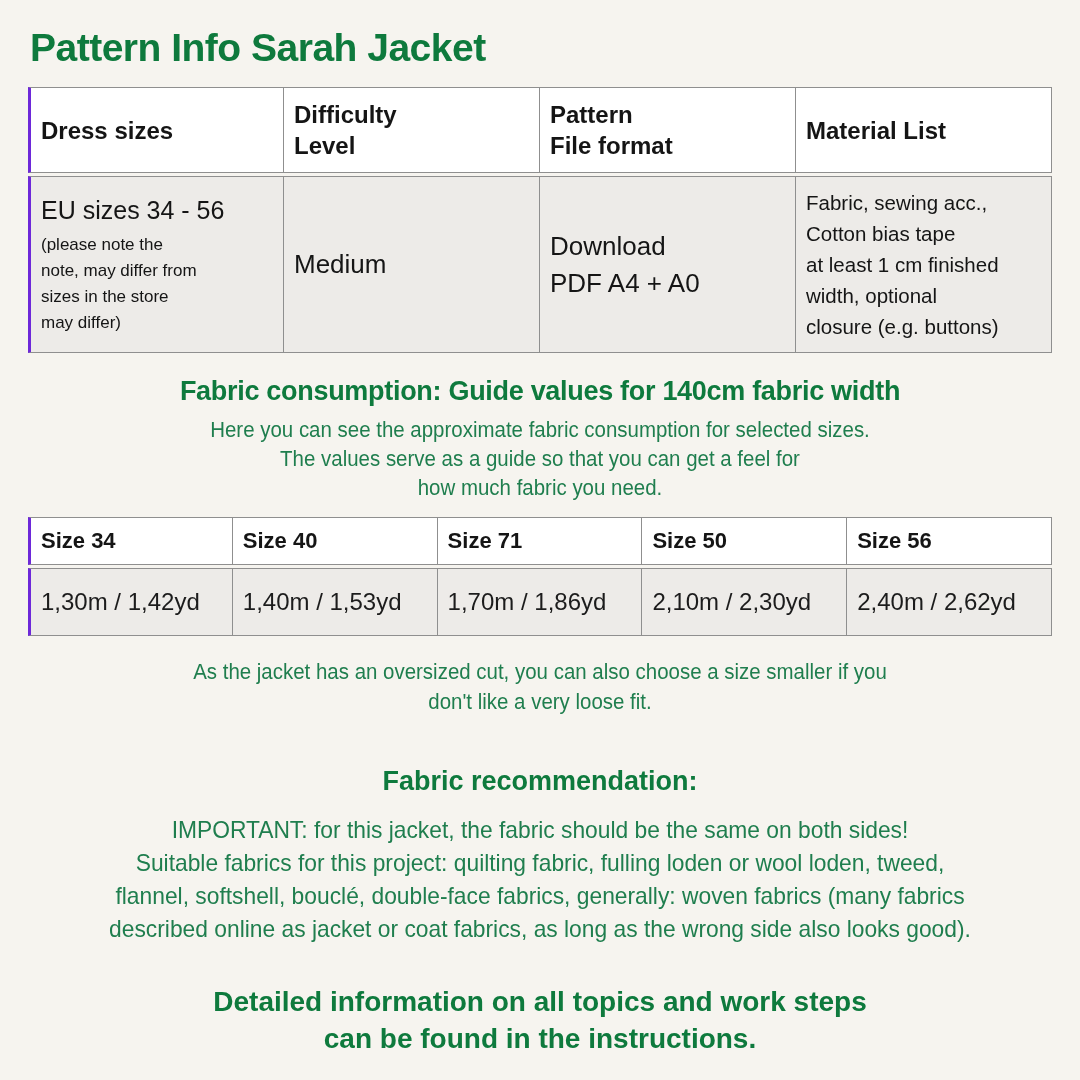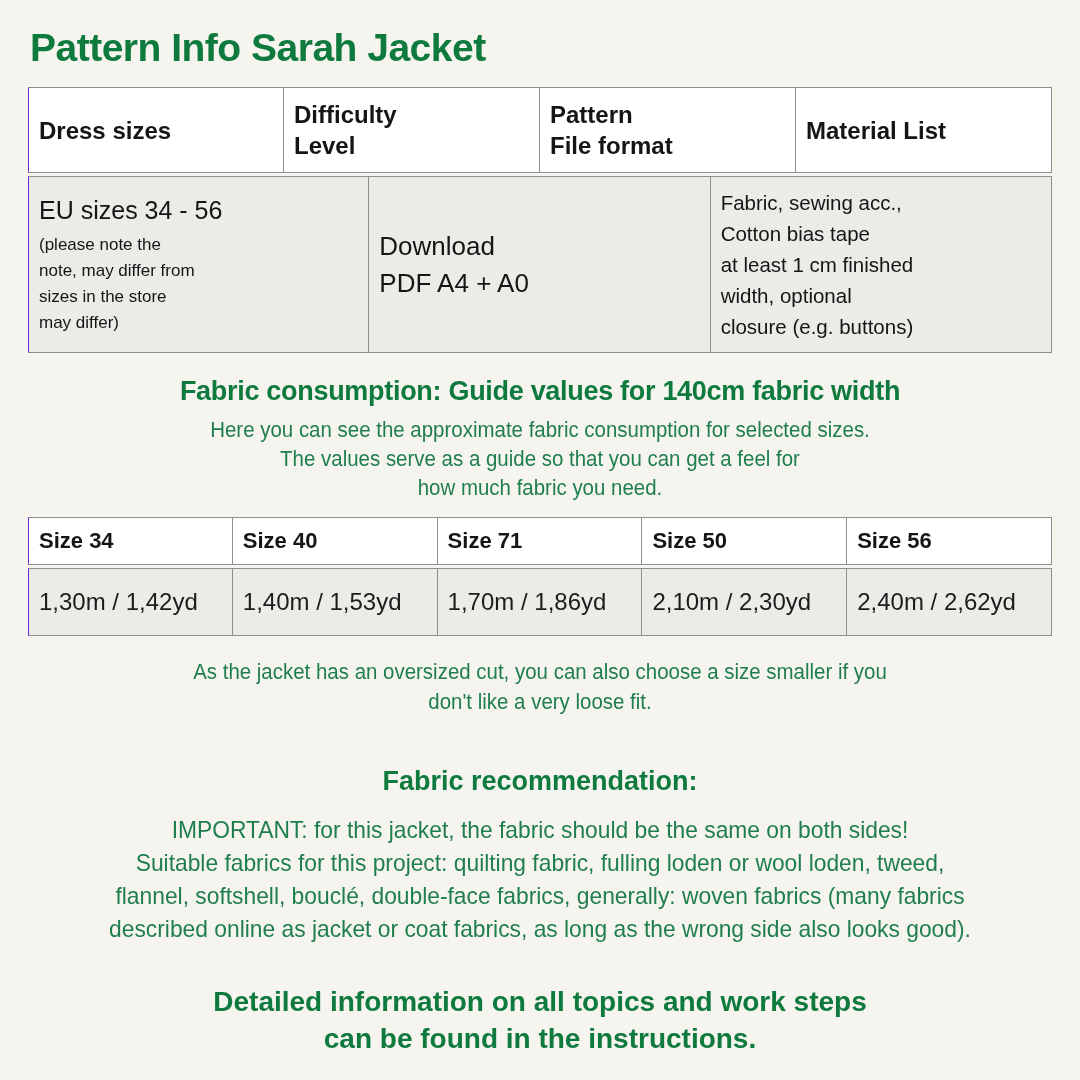--- a/index.html
+++ b/index.html
@@ -21,21 +21,21 @@
   
   .tbl{margin:0 28px;}
   .trow{display:flex;}
   .trow + .trow{margin-top:3px;}
   .cell{
     border:1px solid #8f8f8f;border-left:none;
     box-sizing:border-box;
     display:flex;flex-direction:column;justify-content:center;
     padding:6px 10px;
   }
-  .cell:first-child{border-left:1px solid #6d28d9;}
+  .cell:first-child{border-left:3px solid #6d28d9;}
   .head .cell{background:#ffffff;font-weight:bold;}
   .body .cell{background:#edebe8;}
 
   
   .info-tbl{margin-top:17px;}
   .info-tbl .cell{flex:1 1 25%;}
   .info-tbl .head .cell{height:86px;font-size:24px;line-height:31px;}
   .info-tbl .body .cell{height:177px;}
   .cell-dress-main{font-size:25px;line-height:32px;}
   .cell-dress-note{font-size:17px;line-height:26px;margin-top:6px;}
@@ -96,20 +96,21 @@
       <div class="cell prewrap">Material List</div>
     </div>
     <div class="trow body">
       <div class="cell">
         <div class="cell-dress-main">EU sizes 34 - 56</div>
         <div class="cell-dress-note prewrap">(please note the
 note, may differ from
 sizes in the store
 may differ)</div>
       </div>
+      <div class="cell cell-medium">Medium</div>
       <div class="cell cell-format prewrap">Download
 PDF A4 + A0</div>
       <div class="cell cell-material prewrap">Fabric, sewing acc.,
 Cotton bias tape
 at least 1 cm finished
 width, optional
 closure (e.g. buttons)</div>
     </div>
   </div>
 

